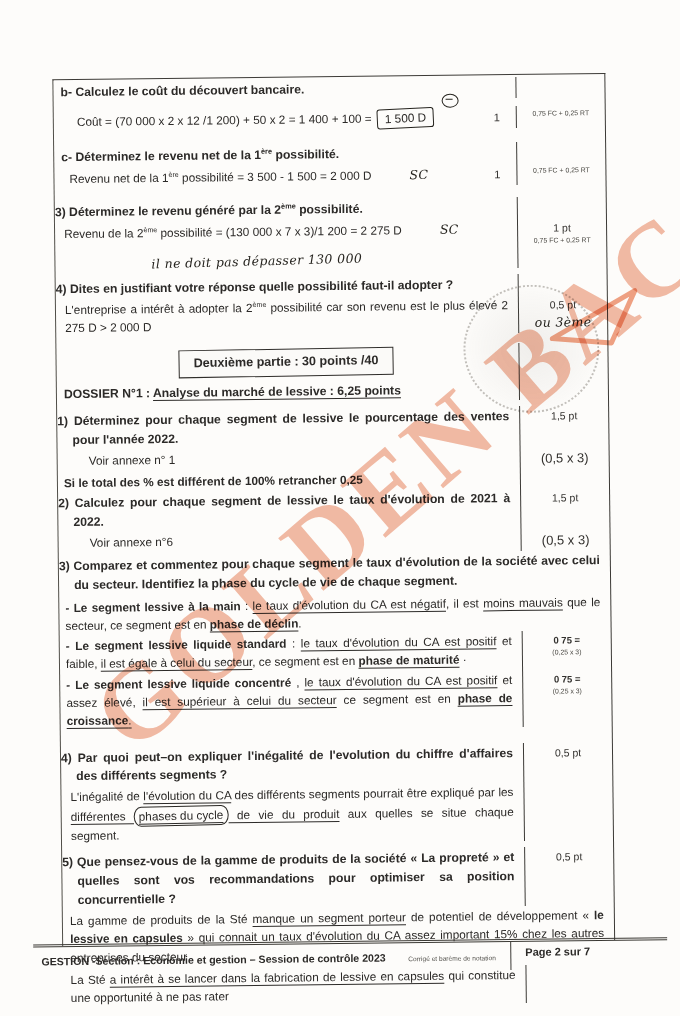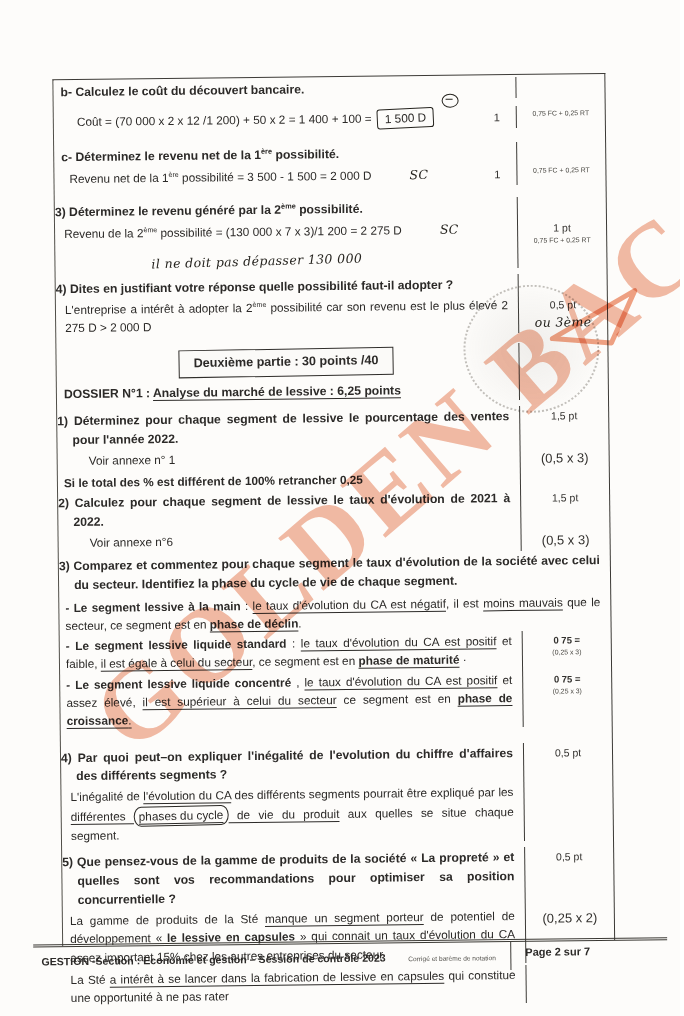--- a/index.html
+++ b/index.html
@@ -230,23 +230,20 @@
 
       <div class="row mt6">
         <div class="cm qh hang"><span class="b">5) Que pensez-vous de la gamme de produits de la société « La propreté » et quelles  sont  vos  recommandations  pour  optimiser  sa  position concurrentielle ?</span></div>
         <div class="mkc mid">
             <span class="mk">0,5 pt</span>
           </div>
       </div>
 
       <div class="row">
         <div class="cm"><span>La gamme de produits de la Sté </span><span class="u">manque un segment porteur</span><span> de potentiel de développement « </span><span class="b">le lessive en capsules</span><span> » qui connait un taux d'évolution du CA assez important  15% chez les autres entreprises du secteur</span></div>
-        <div class="mkc mid2">
-            <span class="mk2">(0,25 x 2)</span>
-          </div>
       </div>
 
       <div class="row mt2">
         <div class="cm"><span>La Sté </span><span class="u">a intérêt à se lancer dans la fabrication de lessive en capsules</span><span>   qui constitue une opportunité à ne pas rater</span></div>
         <div class="mkc"></div>
       </div>
 
     </div>
 
     <div class="footer">

